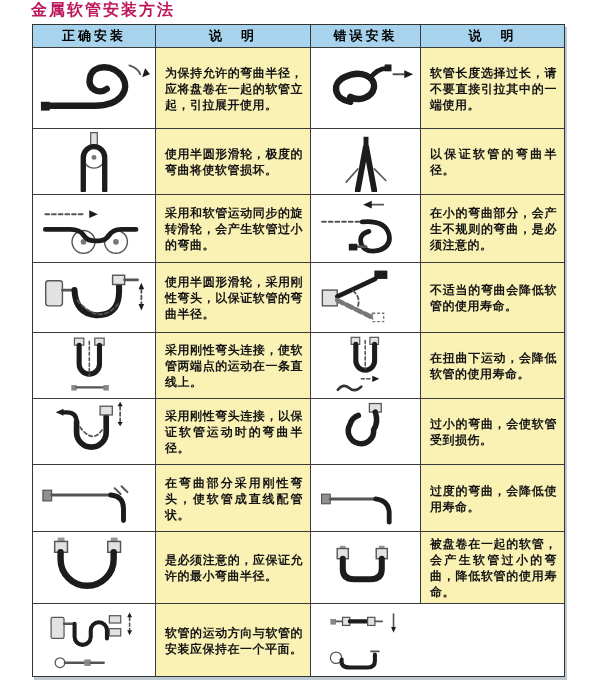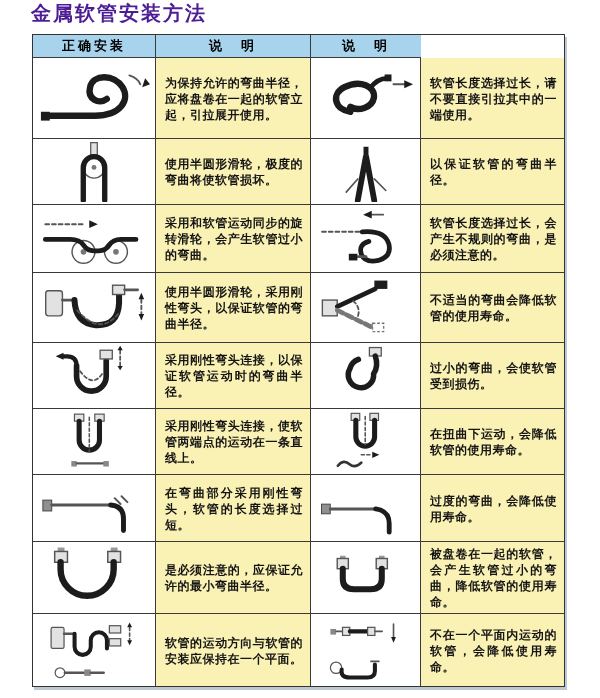--- a/index.html
+++ b/index.html
@@ -1,20 +1,20 @@
 <!DOCTYPE html>
 <html><head>
 <meta charset="utf-8">
 <style>
   html,body{margin:0;padding:0;background:#fff;}
   .page{position:relative;width:600px;height:698px;background:#ffffff;overflow:hidden;
         font-family:"Liberation Sans",sans-serif;}
   .title{position:absolute;left:31px;top:0px;font-family:Liberation Mono, monospace;
-         font-weight:bold;font-size:20px;letter-spacing:2px;color:#4c1d95;}
-  .tbl{position:absolute;left:32px;top:34px;width:533px;border:1px solid #333;
+         font-weight:bold;font-size:16px;letter-spacing:2px;color:#be185d;}
+  .tbl{position:absolute;left:32px;top:24px;width:533px;border:1px solid #333;
        box-shadow:2px 3px 0 #bcc9d2;background:#fff;box-sizing:border-box;}
   .tr{display:grid;grid-template-columns:123px 155px 110px 143px;}
   .th,.td{border-right:1px solid #3a3a3a;border-bottom:1px solid #3a3a3a;box-sizing:border-box;overflow:hidden;}
   .tr .th:last-child,.tr .td:last-child{border-right:none;}
   .tr:last-child .td{border-bottom:none;}
   .head{height:23px;}
   .th{background:#a7d4ec;display:flex;align-items:center;justify-content:center;
       font-size:13px;font-weight:bold;letter-spacing:3px;color:#000;}
   .desc{background:#faf1b4;display:flex;align-items:center;
         padding:4px 7px 3px 9px;font-size:12px;font-weight:bold;line-height:16px;
@@ -37,20 +37,21 @@
 <body>
 
 <div class="page">
   <div class="title">金属软管安装方法</div>
 
   <div class="tbl">
 
     <div class="tr head">
       <div class="th">正确安装</div>
       <div class="th">说　明</div>
+      <div class="th">错误安装</div>
       <div class="th">说　明</div>
     </div>
 
     <div class="tr r1">
       <div class="td img">
         <svg width="116" height="76" viewBox="0 0 118 76">
           <rect class="f" x="5" y="52" width="9" height="9"></rect>
           <path class="h" d="M14 56 H60 C86 56 96 40 88 27 C80 14 58 13 55 27 C52 39 64 45 72 39"></path>
           <path class="t" d="M95 15 q9 3 11 9"></path>
           <path class="f" d="M108 27 l8 -3 -5 -6 z"></path>
@@ -116,21 +117,21 @@
         <svg width="100" height="64" viewBox="0 0 104 66">
           <path class="t" d="M70 8 h-12"></path>
           <path class="f" d="M58 4 l-9 4 9 4 z"></path>
           <path class="t d" d="M6 26 H48"></path>
           <path class="h h5" d="M48 26 q24 -2 28 13 q3 13 -11 17 q-14 3 -18 -7 q-3 -10 8 -13"></path>
           <path class="t t3" d="M52 52 h-8"></path>
           <rect class="f" x="34" y="49" width="9" height="7"></rect>
         </svg>
       </div>
       <div class="td desc">
-        <span>软管长度选择过长，会产生不规则的弯曲，是必须注意的。</span>
+        <span>在小的弯曲部分，会产生不规则的弯曲，是必须注意的。</span>
       </div>
     </div>
 
     <div class="tr r4">
       <div class="td img">
         <svg width="116" height="66" viewBox="0 0 118 70">
           <rect class="g" x="7" y="17" width="18" height="27" rx="3"></rect>
           <path class="t t3" d="M25 27 h13"></path>
           <path class="h" d="M38 27 q1 25 23 27 q24 1 25 -24 v-9"></path>
           <rect class="g" x="79" y="11" width="13" height="10"></rect>
@@ -152,20 +153,51 @@
           <path d="M21 38 L60 57" stroke="#777" stroke-width="5" fill="none" stroke-dasharray="7 4" stroke-linecap="round"></path>
           <rect x="59" y="52" width="12" height="9" fill="none" stroke="#777" stroke-width="1.5" stroke-dasharray="3 2"></rect>
           <path class="t d" d="M38 28 a14 14 0 0 1 5 17"></path>
         </svg>
       </div>
       <div class="td desc">
         <span>不适当的弯曲会降低软管的使用寿命。</span>
       </div>
     </div>
 
+    <div class="tr r6">
+      <div class="td img">
+        <svg width="108" height="62" viewBox="0 0 112 78">
+          <rect class="g" x="31" y="4" width="12" height="9"></rect>
+          <rect class="g" x="57" y="4" width="12" height="9"></rect>
+          <path class="h" d="M37 13 v24 a13 13 0 0 0 26 0 V13"></path>
+          <path class="t d" d="M50 8 v44"></path>
+          <rect x="27" y="64" width="7" height="7" fill="#888"></rect>
+          <path class="t t3" d="M34 67 h34"></path>
+          <rect x="68" y="64" width="7" height="7" fill="#888"></rect>
+        </svg>
+      </div>
+      <div class="td desc">
+        <span>采用刚性弯头连接，使软管两端点的运动在一条直线上。</span>
+      </div>
+      <div class="td img">
+        <svg width="96" height="62" viewBox="0 0 104 78">
+          <rect class="g" x="33" y="3" width="11" height="9"></rect>
+          <rect class="g" x="57" y="3" width="11" height="9"></rect>
+          <path class="h" d="M39 12 v21 a12 12 0 0 0 24 0 V12"></path>
+          <path class="t d" d="M51 7 v36"></path>
+          <path class="t d" d="M46 56 h14"></path>
+          <path class="f" d="M60 52 l9 4 -9 4 z"></path>
+          <path d="M16 70 q7 -9 15 -2 q7 6 15 -2" fill="none" stroke="#333" stroke-width="3.5" stroke-linecap="round"></path>
+        </svg>
+      </div>
+      <div class="td desc">
+        <span>在扭曲下运动，会降低软管的使用寿命。</span>
+      </div>
+    </div>
+
     <div class="tr r5">
       <div class="td img">
         <svg width="110" height="62" viewBox="0 0 112 70">
           <path class="h" d="M36 24 v12 a17 17 0 0 0 34 0 V18"></path>
           <path class="h h5" d="M36 24 q0 -11 -11 -11 h-4"></path>
           <path class="f" d="M21 9 l-9 4 9 4 z"></path>
           <rect class="g" x="63" y="6" width="14" height="10"></rect>
           <path class="t d" d="M86 6 v18"></path>
           <path class="f" d="M83 6 l3 -5 3 5 z"></path>
           <path class="f" d="M83 24 l3 5 3 -5 z"></path>
@@ -179,62 +211,31 @@
         <svg width="96" height="62" viewBox="0 0 104 72">
           <rect class="g" x="56" y="3" width="14" height="10"></rect>
           <path class="h" d="M63 13 q4 12 -2 21 a15 15 0 1 1 -28 -6 q2 -8 10 -11"></path>
         </svg>
       </div>
       <div class="td desc">
         <span>过小的弯曲，会使软管受到损伤。</span>
       </div>
     </div>
 
-    <div class="tr r6">
-      <div class="td img">
-        <svg width="108" height="62" viewBox="0 0 112 78">
-          <rect class="g" x="31" y="4" width="12" height="9"></rect>
-          <rect class="g" x="57" y="4" width="12" height="9"></rect>
-          <path class="h" d="M37 13 v24 a13 13 0 0 0 26 0 V13"></path>
-          <path class="t d" d="M50 8 v44"></path>
-          <rect x="27" y="64" width="7" height="7" fill="#888"></rect>
-          <path class="t t3" d="M34 67 h34"></path>
-          <rect x="68" y="64" width="7" height="7" fill="#888"></rect>
-        </svg>
-      </div>
-      <div class="td desc">
-        <span>采用刚性弯头连接，使软管两端点的运动在一条直线上。</span>
-      </div>
-      <div class="td img">
-        <svg width="96" height="62" viewBox="0 0 104 78">
-          <rect class="g" x="33" y="3" width="11" height="9"></rect>
-          <rect class="g" x="57" y="3" width="11" height="9"></rect>
-          <path class="h" d="M39 12 v21 a12 12 0 0 0 24 0 V12"></path>
-          <path class="t d" d="M51 7 v36"></path>
-          <path class="t d" d="M46 56 h14"></path>
-          <path class="f" d="M60 52 l9 4 -9 4 z"></path>
-          <path d="M16 70 q7 -9 15 -2 q7 6 15 -2" fill="none" stroke="#333" stroke-width="3.5" stroke-linecap="round"></path>
-        </svg>
-      </div>
-      <div class="td desc">
-        <span>在扭曲下运动，会降低软管的使用寿命。</span>
-      </div>
-    </div>
-
     <div class="tr r7">
       <div class="td img">
         <svg width="116" height="58" viewBox="0 0 118 58">
           <rect x="7" y="21" width="9" height="11" fill="#909090" stroke="#444" stroke-width="1"></rect>
           <path class="t t3" d="M16 26 H76"></path>
           <path class="h h5" d="M76 26 q13 1 13 14 v12"></path>
           <path class="t" d="M80 19 l6 6 M87 17 l6 6"></path>
         </svg>
       </div>
       <div class="td desc">
-        <span>在弯曲部分采用刚性弯头，软管的长度选择过短。</span>
+        <span>在弯曲部分采用刚性弯头，使软管成直线配管状。</span>
       </div>
       <div class="td img">
         <svg width="102" height="58" viewBox="0 0 104 60">
           <rect x="6" y="26" width="9" height="10" fill="#909090" stroke="#444" stroke-width="1"></rect>
           <path class="t t3" d="M15 31 H62"></path>
           <path class="h h5" d="M62 31 q14 2 14 15 v9"></path>
         </svg>
       </div>
       <div class="td desc">
         <span>过度的弯曲，会降低使用寿命。</span>
@@ -296,19 +297,16 @@
           <path class="h h5" d="M32 19 h22"></path>
           <rect class="g" x="54" y="14" width="9" height="10"></rect>
           <path class="t" d="M63 19 h9"></path>
           <path class="t" d="M86 10 v16"></path>
           <path class="f" d="M83 26 l3 7 3 -7 z"></path>
           <circle class="w" cx="15" cy="64" r="7"></circle>
           <path class="h h5" d="M22 66 q-2 10 10 10 h22 q9 0 9 -8 v-8"></path>
           <path class="t" d="M58 56 h10"></path>
         </svg>
       </div>
-      <div class="td desc">
-        <span>不在一个平面内运动的软管，会降低使用寿命。</span>
-      </div>
     </div>
 
   </div>
 </div>
 
 </body></html>

